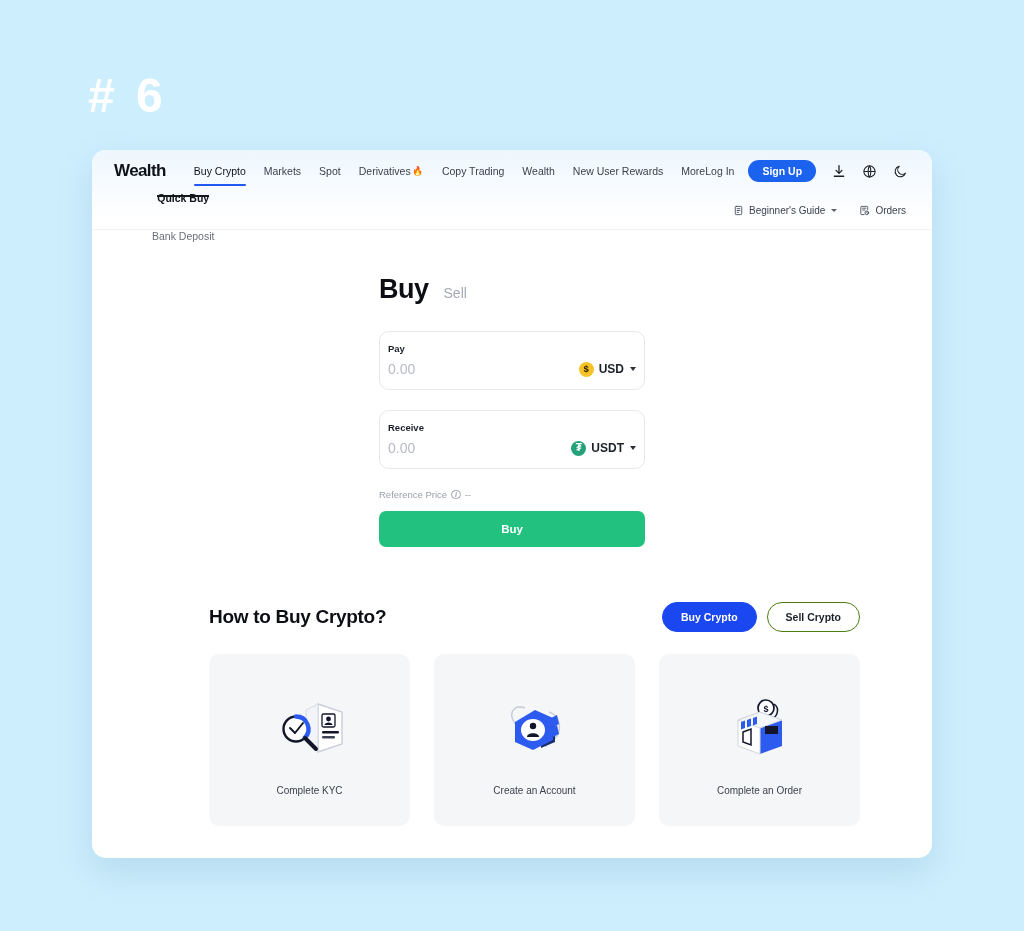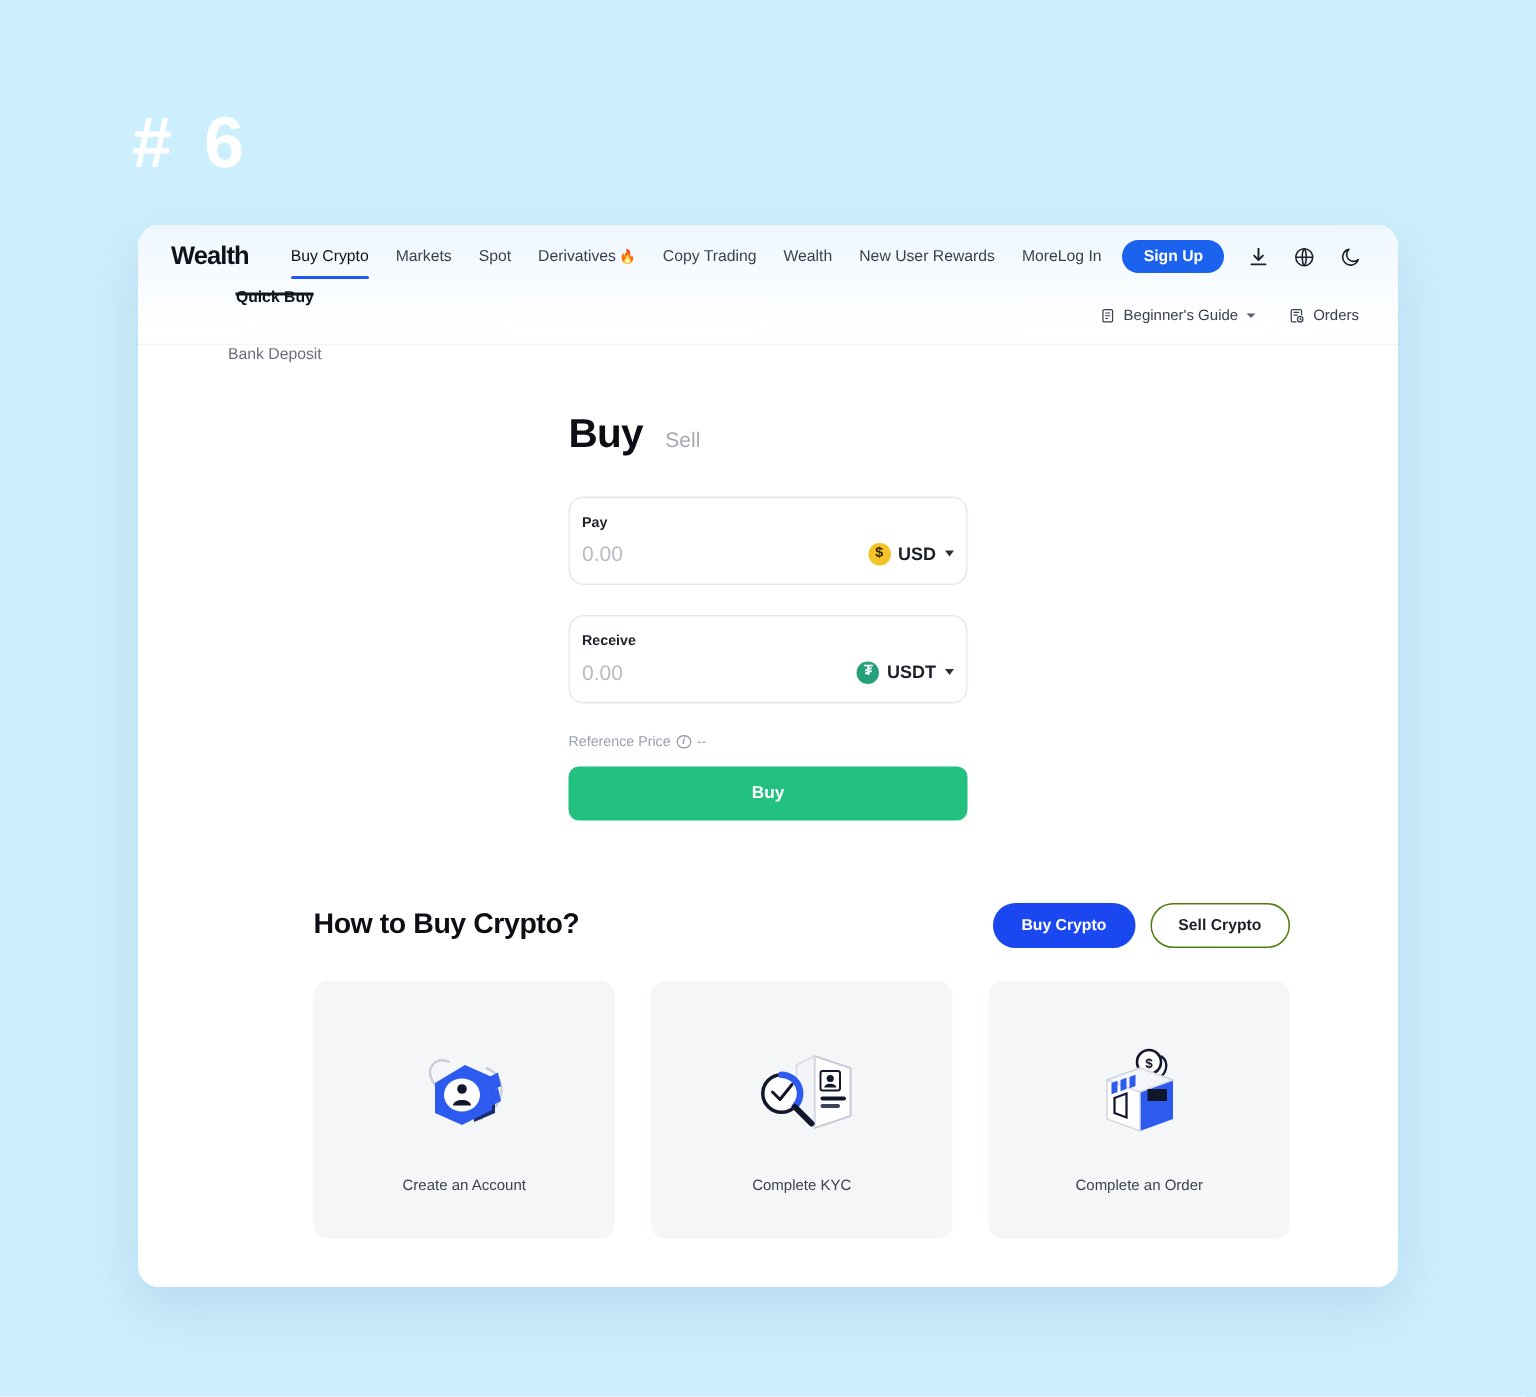--- a/index.html
+++ b/index.html
@@ -528,55 +528,55 @@
   <div class="howto">
     <div class="howto-head">
       <div class="howto-title">How to Buy Crypto?</div>
       <div class="howto-toggle">
         <button class="pill pill-primary">Buy Crypto</button>
         <button class="pill pill-ghost">Sell Crypto</button>
       </div>
     </div>
 
     <div class="cards">
-
-      <div class="step-card">
-        <div class="step-art">
-          <svg width="88" height="80" viewBox="0 0 88 80" fill="none">
-            <path d="M34 20 C24 16, 18 24, 22 32 C26 40, 44 56, 56 58" stroke="#c9ced8" stroke-width="1.6" fill="none"></path>
-            <path d="M58 24 C70 28, 72 44, 62 52 C56 57, 50 58, 46 57" stroke="#c9ced8" stroke-width="1.6" fill="none"></path>
-            <path d="M50 26 L64 32 L64 54 L50 60 Z" fill="#1b2c6b"></path>
-            <path d="M24 34 L44 22 L62 30 L62 52 L42 62 L24 54 Z" fill="#2d5bf0"></path>
-            <ellipse cx="42" cy="42" rx="12" ry="11" fill="#ffffff"></ellipse>
-            <circle cx="42" cy="38" r="3.2" fill="#11162a"></circle>
-            <path d="M36 49 C36 44, 48 44, 48 49 Z" fill="#11162a"></path>
-            <path d="M60 30 L66 27 L68 36 L62 39 Z" fill="#2d5bf0"></path>
-            <path d="M60 40 L66 37 L68 46 L62 49 Z" fill="#2d5bf0"></path>
-          </svg>
-        </div>
-        <div class="step-label">Create an Account</div>
-      </div>
 
       <div class="step-card">
         <div class="step-art">
           <svg width="88" height="80" viewBox="0 0 88 80" fill="none">
             <path d="M52 16 L76 24 L76 56 L52 64 Z" fill="#ffffff" stroke="#c9ced8" stroke-width="1.4"></path>
             <path d="M52 16 L40 22 L40 52 L52 64 Z" fill="#f2f4f8" stroke="#d6dae2" stroke-width="1"></path>
             <rect x="56" y="26" width="13" height="13" rx="1.5" fill="#ffffff" stroke="#11162a" stroke-width="1.3"></rect>
             <circle cx="62.5" cy="31" r="2.4" fill="#11162a"></circle>
             <path d="M58.5 37 C58.5 33.6, 66.5 33.6, 66.5 37 Z" fill="#11162a"></path>
             <rect x="56" y="43" width="17" height="2.6" rx="1.3" fill="#11162a"></rect>
             <rect x="56" y="48" width="13" height="2.6" rx="1.3" fill="#3c4354"></rect>
             <circle cx="30" cy="41" r="12.5" fill="#ffffff" stroke="#11162a" stroke-width="2.4"></circle>
             <path d="M30 28.5 A12.5 12.5 0 0 1 38.8 49.8" stroke="#2d5bf0" stroke-width="4.4" fill="none" stroke-linecap="round"></path>
             <path d="M24 40 L29 45 L37 35" stroke="#11162a" stroke-width="2" fill="none" stroke-linecap="round" stroke-linejoin="round"></path>
             <path d="M39 50 L50 61" stroke="#11162a" stroke-width="4" stroke-linecap="round"></path>
           </svg>
         </div>
         <div class="step-label">Complete KYC</div>
+      </div>
+
+      <div class="step-card">
+        <div class="step-art">
+          <svg width="88" height="80" viewBox="0 0 88 80" fill="none">
+            <path d="M34 20 C24 16, 18 24, 22 32 C26 40, 44 56, 56 58" stroke="#c9ced8" stroke-width="1.6" fill="none"></path>
+            <path d="M58 24 C70 28, 72 44, 62 52 C56 57, 50 58, 46 57" stroke="#c9ced8" stroke-width="1.6" fill="none"></path>
+            <path d="M50 26 L64 32 L64 54 L50 60 Z" fill="#1b2c6b"></path>
+            <path d="M24 34 L44 22 L62 30 L62 52 L42 62 L24 54 Z" fill="#2d5bf0"></path>
+            <ellipse cx="42" cy="42" rx="12" ry="11" fill="#ffffff"></ellipse>
+            <circle cx="42" cy="38" r="3.2" fill="#11162a"></circle>
+            <path d="M36 49 C36 44, 48 44, 48 49 Z" fill="#11162a"></path>
+            <path d="M60 30 L66 27 L68 36 L62 39 Z" fill="#2d5bf0"></path>
+            <path d="M60 40 L66 37 L68 46 L62 49 Z" fill="#2d5bf0"></path>
+          </svg>
+        </div>
+        <div class="step-label">Create an Account</div>
       </div>
 
       <div class="step-card">
         <div class="step-art">
           <svg width="88" height="80" viewBox="0 0 88 80" fill="none">
             <circle cx="50" cy="20" r="8" fill="#ffffff" stroke="#11162a" stroke-width="1.7"></circle>
             <text x="50" y="24" font-size="9" font-weight="700" fill="#11162a" text-anchor="middle" font-family="Liberation Sans, sans-serif">$</text>
             <path d="M58 16 C64 20, 62 30, 54 31" stroke="#11162a" stroke-width="1.5" fill="none"></path>
             <path d="M53 28 L55 32 L50 32 Z" fill="#11162a"></path>
             <path d="M44 24 L66 32 L66 58 L44 66 Z" fill="#2d5bf0"></path>

